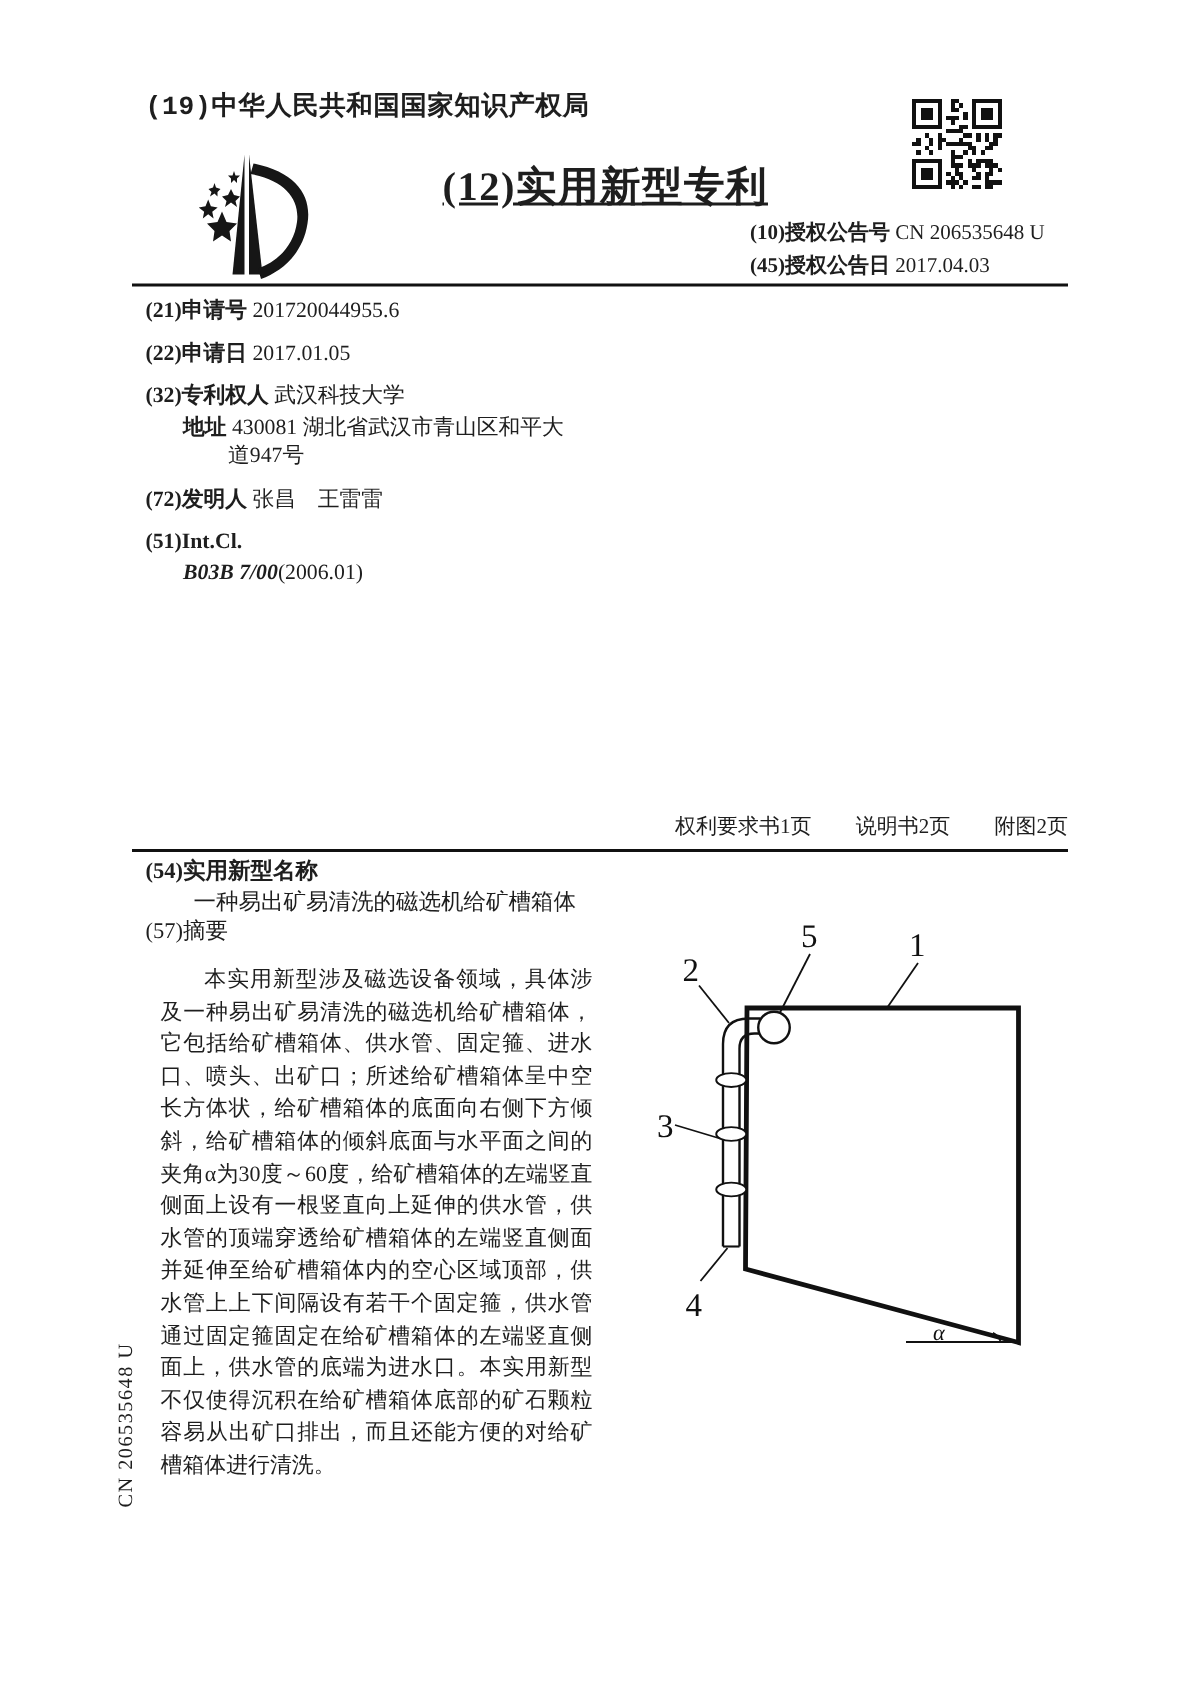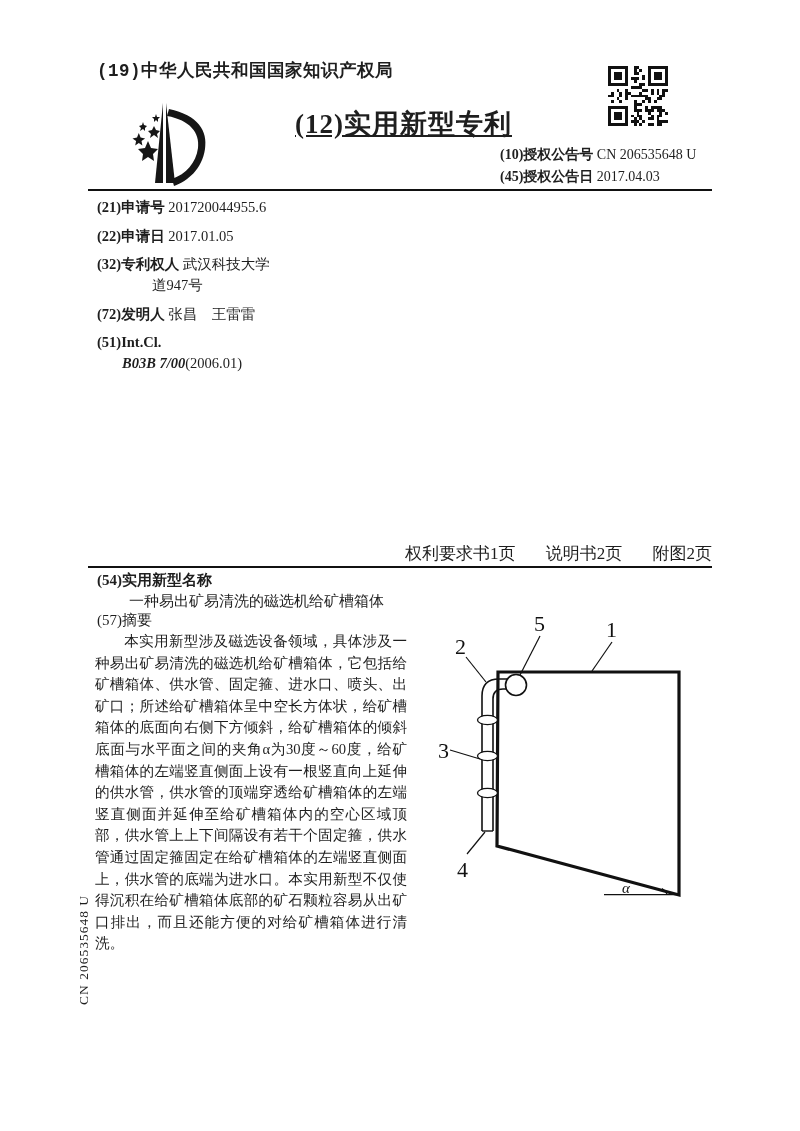--- a/index.html
+++ b/index.html
@@ -17,31 +17,31 @@
   .pub-number{left:500px;top:146px;}
   .pub-date{left:500px;top:168px;}
   .hr{position:absolute;background:#111;}
   .hr1{left:88px;top:189px;width:624px;height:2.4px;}
   .hr2{left:88px;top:566px;width:624px;height:2px;}
   .biblio{left:97px;top:198px;width:430px;font-size:14.5px;line-height:19px;}
   .biblio .row{margin-bottom:9.5px;white-space:nowrap;}
   .biblio .sub1{padding-left:25px;}
   .biblio .sub2{padding-left:55px;}
   .intcl-code{font-weight:700;font-style:italic;}
-  .pages{right:88px;top:542px;font-size:17px;}
+  .pages{right:88px;top:542px;font-size:14px;}
   .pages span{margin-left:26px;}
   .pages span:first-child{margin-left:0;}
   .sec54{left:97px;top:571px;font-size:15px;font-weight:700;}
   .title-line{left:129px;top:592px;font-size:15px;}
   .sec57{left:97px;top:611px;font-size:15px;font-weight:400;}
   .abstract{
     left:95px;top:631px;width:312px;font-size:14.6px;line-height:21.6px;
     text-align:justify;text-justify:inter-ideograph;
   }
-  .abstract p{margin:0;text-indent:2em;}
+  .abstract p{margin:12px;text-indent:2em;}
   .figure{left:436px;top:600px;width:274px;height:314px;}
   .fig-num{font-family:"Liberation Serif",serif;font-size:22px;fill:#111;}
   .fig-alpha{font-family:"Liberation Serif",serif;font-size:15px;font-style:italic;fill:#111;}
   .sideno{
     left:76px;top:1005px;font-size:13.5px;letter-spacing:1px;white-space:nowrap;
     transform:rotate(-90deg);transform-origin:left top;
   }
   .qr{left:608px;top:66px;width:60px;height:60px;}
   .logo{left:110px;top:97px;width:108px;height:92px;}
   svg{display:block;}
@@ -200,20 +200,24 @@
     <span>201720044955.6</span>
   </div>
   <div class="row">
     <span class="lbl">(22)申请日</span>
     <span>2017.01.05</span>
   </div>
   <div class="row" style="margin-bottom:2px;">
     <span class="lbl">(32)专利权人</span>
     <span>武汉科技大学</span>
   </div>
+  <div class="row sub1" style="margin-bottom:0;">
+    <span class="lbl">地址</span>
+    <span>430081 湖北省武汉市青山区和平大</span>
+  </div>
   <div class="row sub2">
     <span>道947号</span>
   </div>
   <div class="row">
     <span class="lbl">(72)发明人</span>
     <span>张昌　王雷雷</span>
   </div>
   <div class="row" style="margin-bottom:2px;">
     <span class="lbl">(51)Int.Cl.</span>
   </div>

